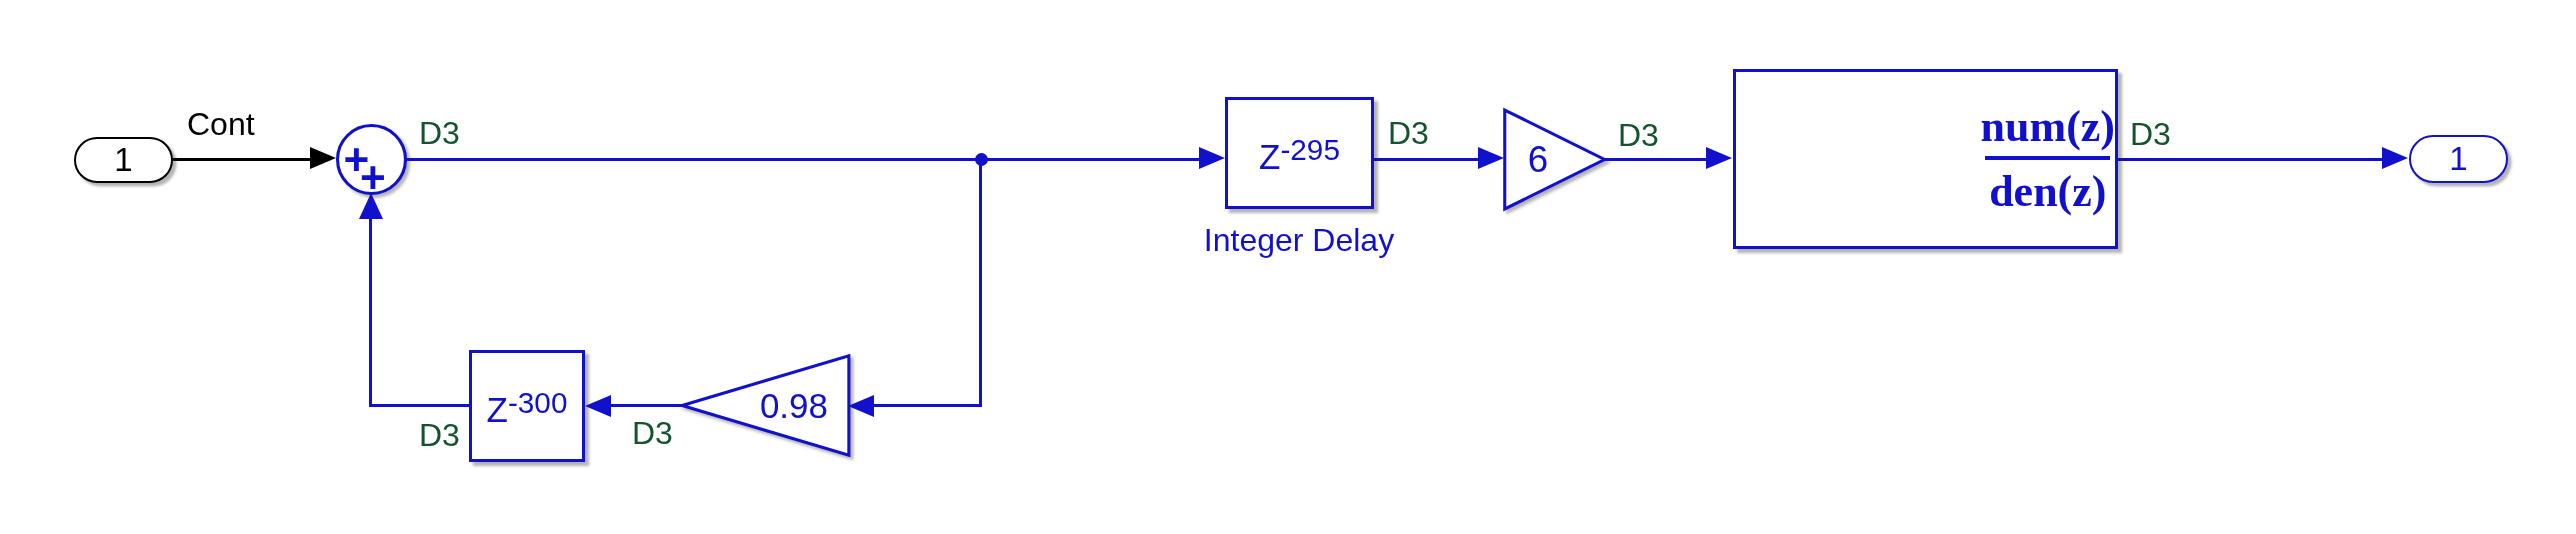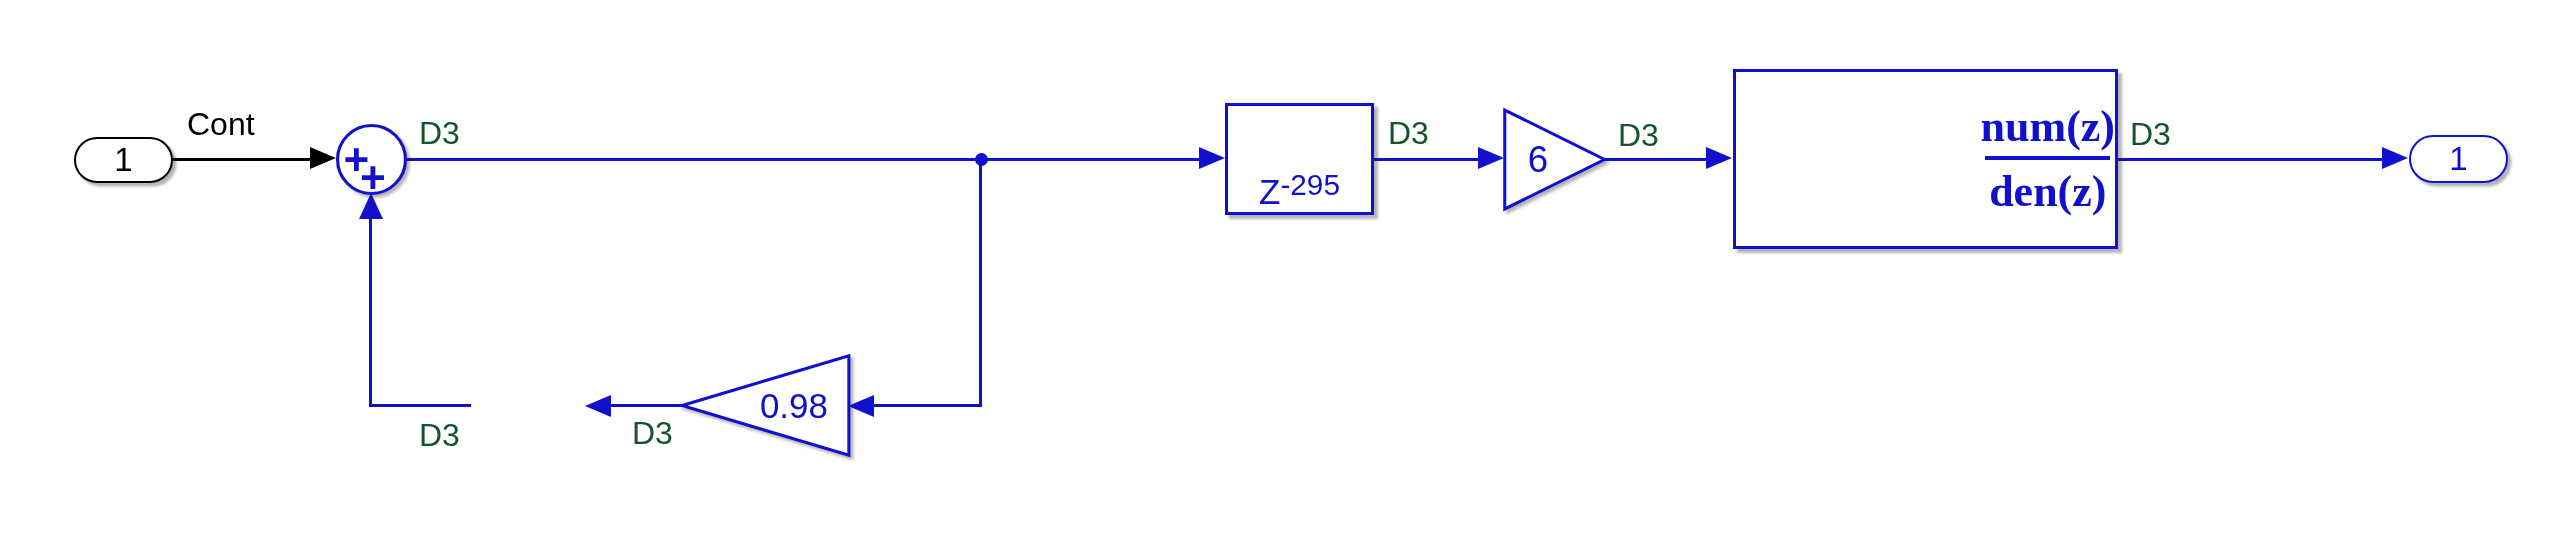--- a/index.html
+++ b/index.html
@@ -84,23 +84,24 @@
   <div class="port in" style="left:74px; top:137px; width:99px; height:46px;">
     <span>1</span>
   </div>
 
   <svg class="shape" style="left:334px; top:122px;" width="75" height="75" viewBox="0 0 85 85">
     <circle cx="42.5" cy="42.5" r="38.5" stroke-width="3.5"></circle>
     <text x="25.5" y="60" text-anchor="middle" font-size="50" font-weight="bold">+</text>
     <text x="44" y="81" text-anchor="middle" font-size="50" font-weight="bold">+</text>
   </svg>
 
-  <div class="block" style="left:1225px; top:103px; width:149px; height:112px;align-items:flex-end;">
+  <div class="block" style="left:1225px; top:97px; width:149px; height:112px;">
     <span class="zexp"><span>Z</span><sup>-295</sup></span>
   </div>
+  <div class="blockname" style="left:1299px; top:224px;">Integer Delay</div>
 
   <svg class="shape" style="left:1503px; top:108px;" width="105" height="103" viewBox="0 0 120 117">
     <polygon points="2,2 116,58.5 2,115" stroke-width="3.5"></polygon>
     <text x="40" y="73" text-anchor="middle" font-size="42">6</text>
   </svg>
 
   <div class="block" style="left:1733px; top:69px; width:385px; height:180px;justify-content:flex-end;">
     <div class="frac">
       <span>num(z)</span>
       <div class="fracbar"></div>
@@ -110,20 +111,23 @@
 
   <div class="port out" style="left:2409px; top:135px; width:99px; height:48px;">
     <span>1</span>
   </div>
 
   <svg class="shape" style="left:680px; top:354px;" width="171" height="103" viewBox="0 0 195 118">
     <polygon points="2,59 193,2 193,116" stroke-width="3.5"></polygon>
     <text x="130" y="73" text-anchor="middle" font-size="40">0.98</text>
   </svg>
 
+  <div class="block" style="left:469px; top:350px; width:116px; height:112px;">
+    <span class="zexp"><span>Z</span><sup>-300</sup></span>
+  </div>
 
   <div class="lbl black" style="left:187px; top:99px;margin-top:9px;">Cont</div>
   <div class="lbl" style="left:419px; top:117px;">D3</div>
   <div class="lbl" style="left:1388px; top:117px;">D3</div>
   <div class="lbl" style="left:1618px; top:119px;">D3</div>
   <div class="lbl" style="left:2130px; top:118px;">D3</div>
   <div class="lbl" style="left:632px; top:417px;">D3</div>
   <div class="lbl" style="left:419px; top:419px;">D3</div>
 
 </div>

